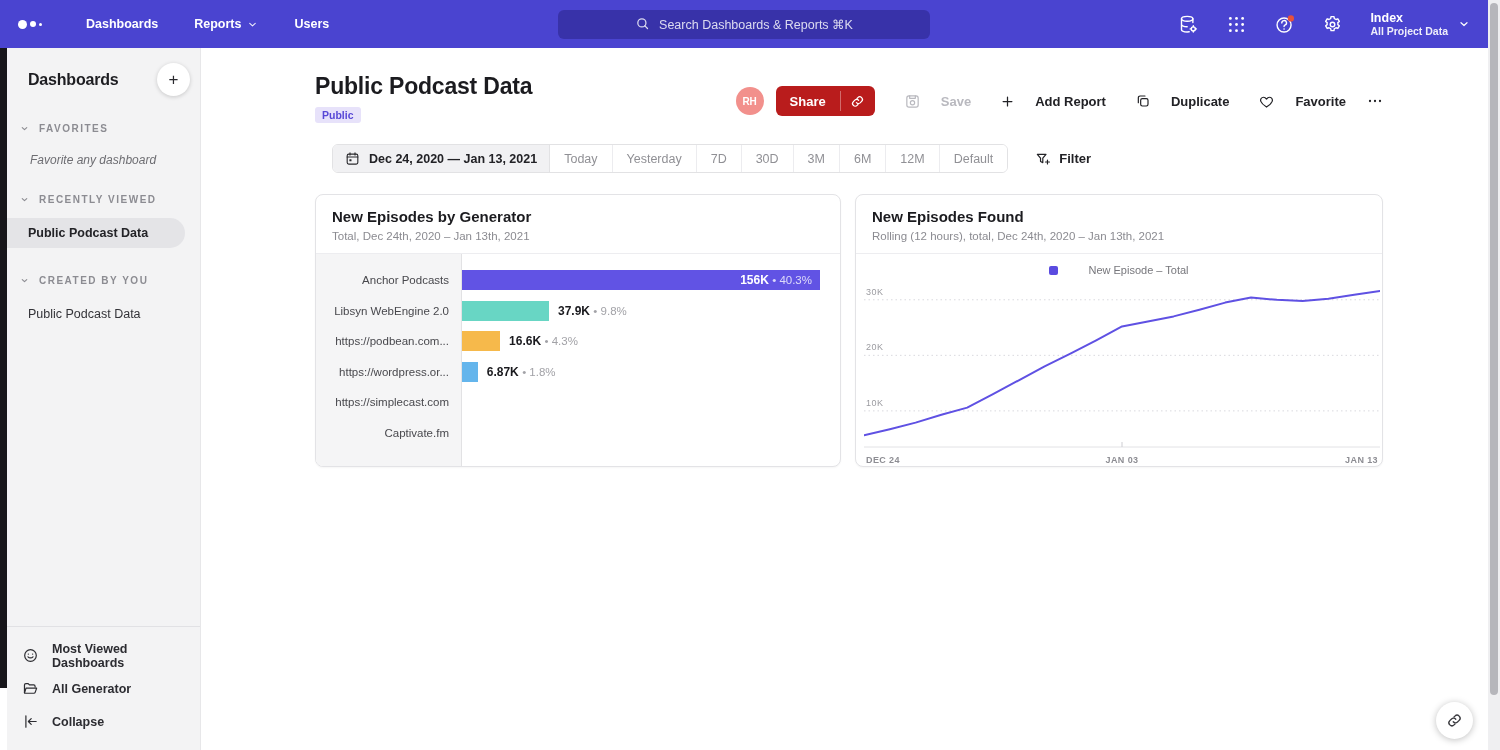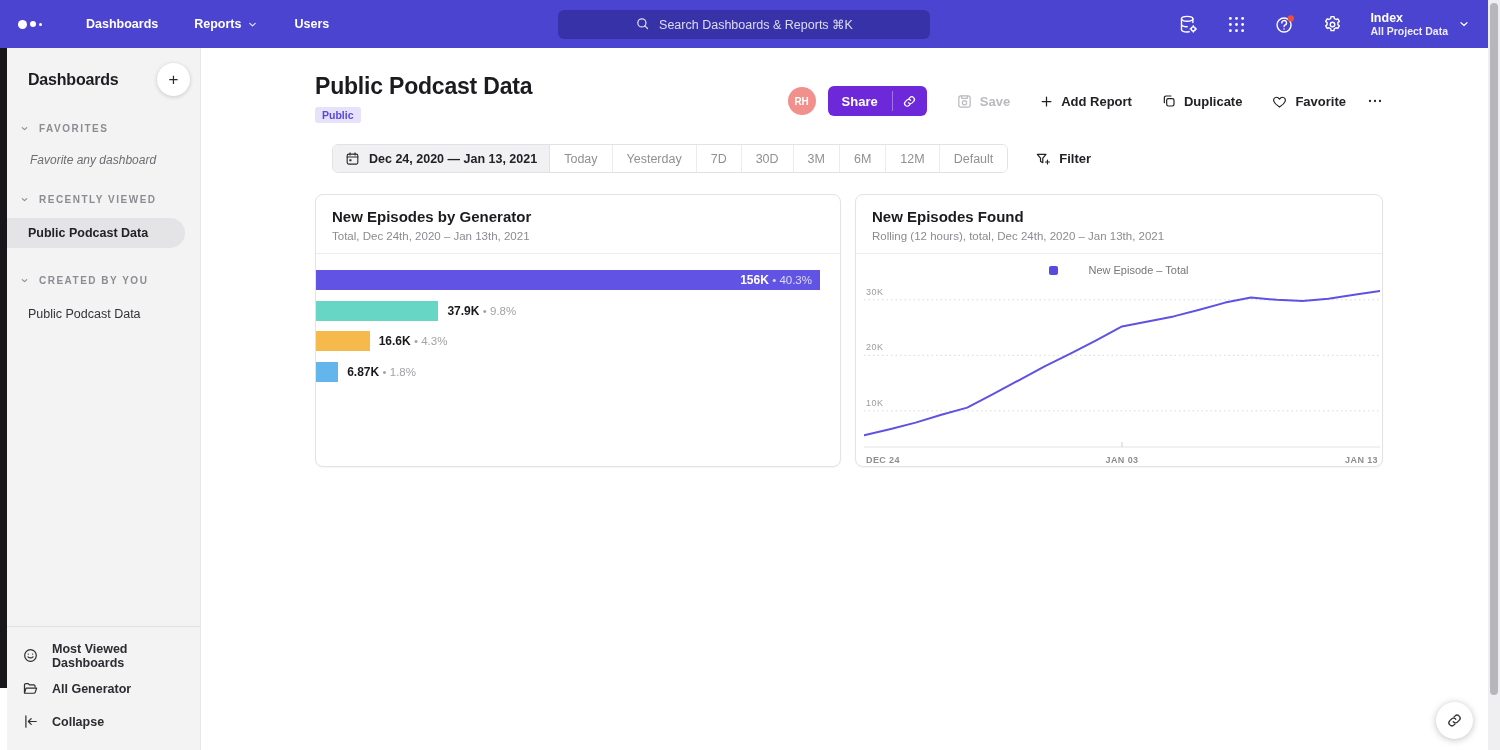--- a/index.html
+++ b/index.html
@@ -56,27 +56,27 @@
   .main { position:absolute; left:201px; top:48px; width:1287px; height:702px; background:#fff; }
   .content { width:1068px; margin-left:114px; }
   .page-head { position:relative; padding-top:25px; }
   .page-title { font-size:23px; font-weight:800; color:#1b1b1f; letter-spacing:-0.2px; }
   .badge { display:inline-block; margin-top:7px; font-size:10.5px; font-weight:700; color:#5747d6;
            background:#e7e2fa; border-radius:3px; padding:2px 7px; }
   .actions { position:absolute; right:0; top:38px; display:flex; align-items:center; }
   .avatar { width:28px; height:28px; border-radius:50%; background:#f2908c; color:#fff; font-size:10px;
             font-weight:700; display:flex; align-items:center; justify-content:center; cursor:pointer; }
   .share-split { display:flex; align-items:stretch; height:30px; border-radius:6px; overflow:hidden;
-                 background:#6d28d9; margin-left:12px; cursor:pointer; }
+                 background:#b91c1c; margin-left:12px; cursor:pointer; }
   .share-main { border:none; background:transparent; color:#fff; font-size:13px; font-weight:700;
                 padding:0 14px; cursor:pointer; font-family:inherit; }
   .share-sep { width:1px; background:rgba(255,255,255,0.35); margin:5px 0; }
   .share-link { border:none; background:transparent; color:#fff; width:34px; display:flex;
                 align-items:center; justify-content:center; cursor:pointer; }
-  .act { display:flex; align-items:center; gap:7px; border:none; background:none; font-family:inherit;
+  .act { display:flex; align-items:center; gap:20px; border:none; background:none; font-family:inherit;
          font-size:13px; font-weight:700; color:#222226; margin-left:29px; cursor:pointer; }
   .act .aicon { display:flex; color:#222226; }
   .act.disabled, .act.disabled .aicon { color:#b9b9bf; }
   .more-btn { border:none; background:none; margin-left:21px; color:#222226; cursor:pointer; display:flex; }
 
   
   .filter-row { margin-top:21px; display:flex; align-items:center; gap:27px;padding-left:17px; }
   .date-group { display:flex; align-items:stretch; height:29px; border:1px solid #e2e2e4; border-radius:6px;
                 overflow:hidden; background:#fff; }
   .date-seg { display:flex; align-items:center; gap:9px; padding:0 12px; background:#f1f1f3;
@@ -383,20 +383,28 @@
         </button>
       </div>
 
       <div class="cards">
         <section class="card bar-card">
           <div class="card-head">
             <div class="card-title">New Episodes by Generator</div>
             <div class="card-sub">Total, Dec 24th, 2020 – Jan 13th, 2021</div>
           </div>
           <div class="bar-body">
+            <div class="bar-labels" id="bar-labels">
+                <div class="bar-label">Anchor Podcasts</div>
+                <div class="bar-label">Libsyn WebEngine 2.0</div>
+                <div class="bar-label">https://podbean.com...</div>
+                <div class="bar-label">https://wordpress.or...</div>
+                <div class="bar-label">https://simplecast.com</div>
+                <div class="bar-label">Captivate.fm</div>
+              </div>
             <div class="bar-rows" id="bar-rows">
                 <div class="bar-row">
                   <div class="bar" style="width:100.00%;background:#6153e4">
                     <span class="bar-val inside"><span>156K</span> <span class="pct">• 40.3%</span></span>
                   </div>
                 </div>
                 <div class="bar-row">
                   <div class="bar" style="width:24.29%;background:#68d6c4"></div>
                   <span class="bar-val"><span>37.9K</span> <span class="pct">• 9.8%</span></span>
                 </div>

